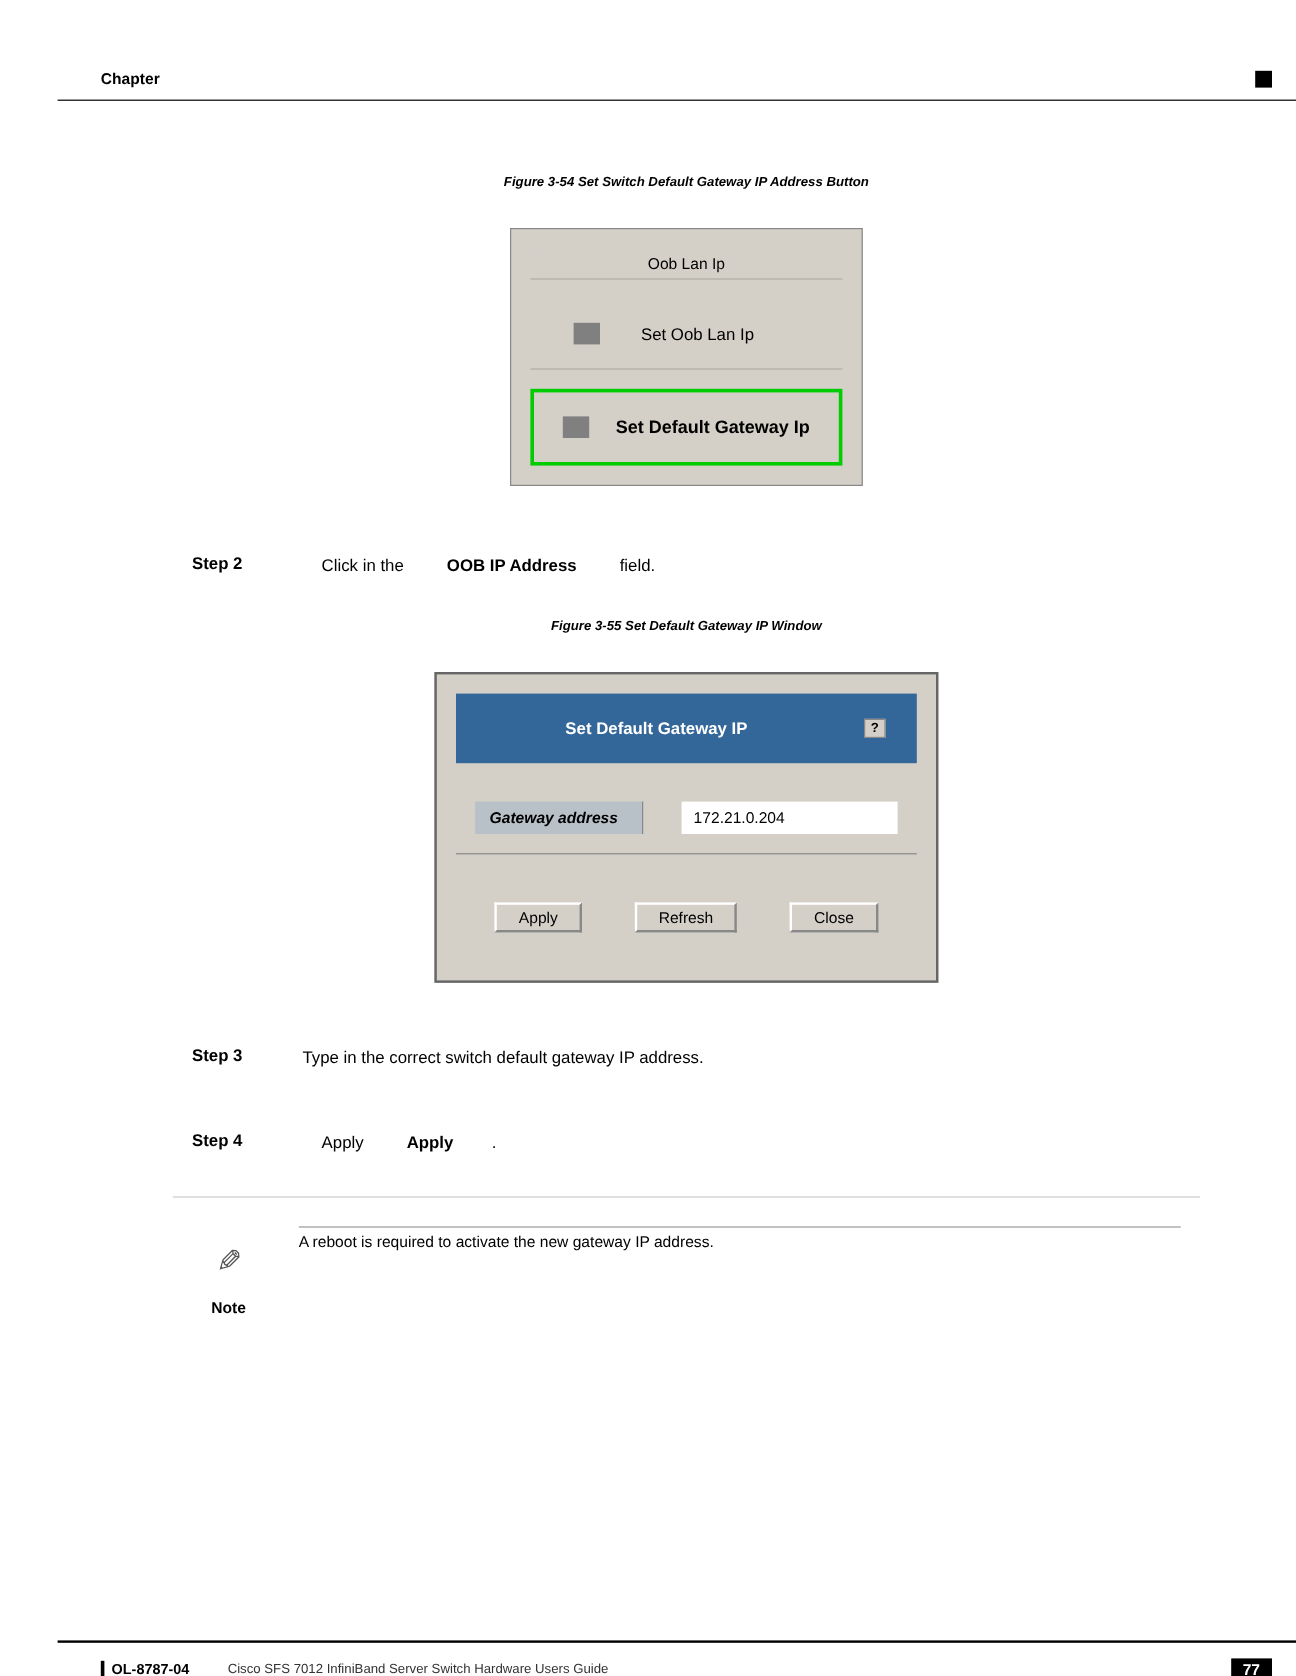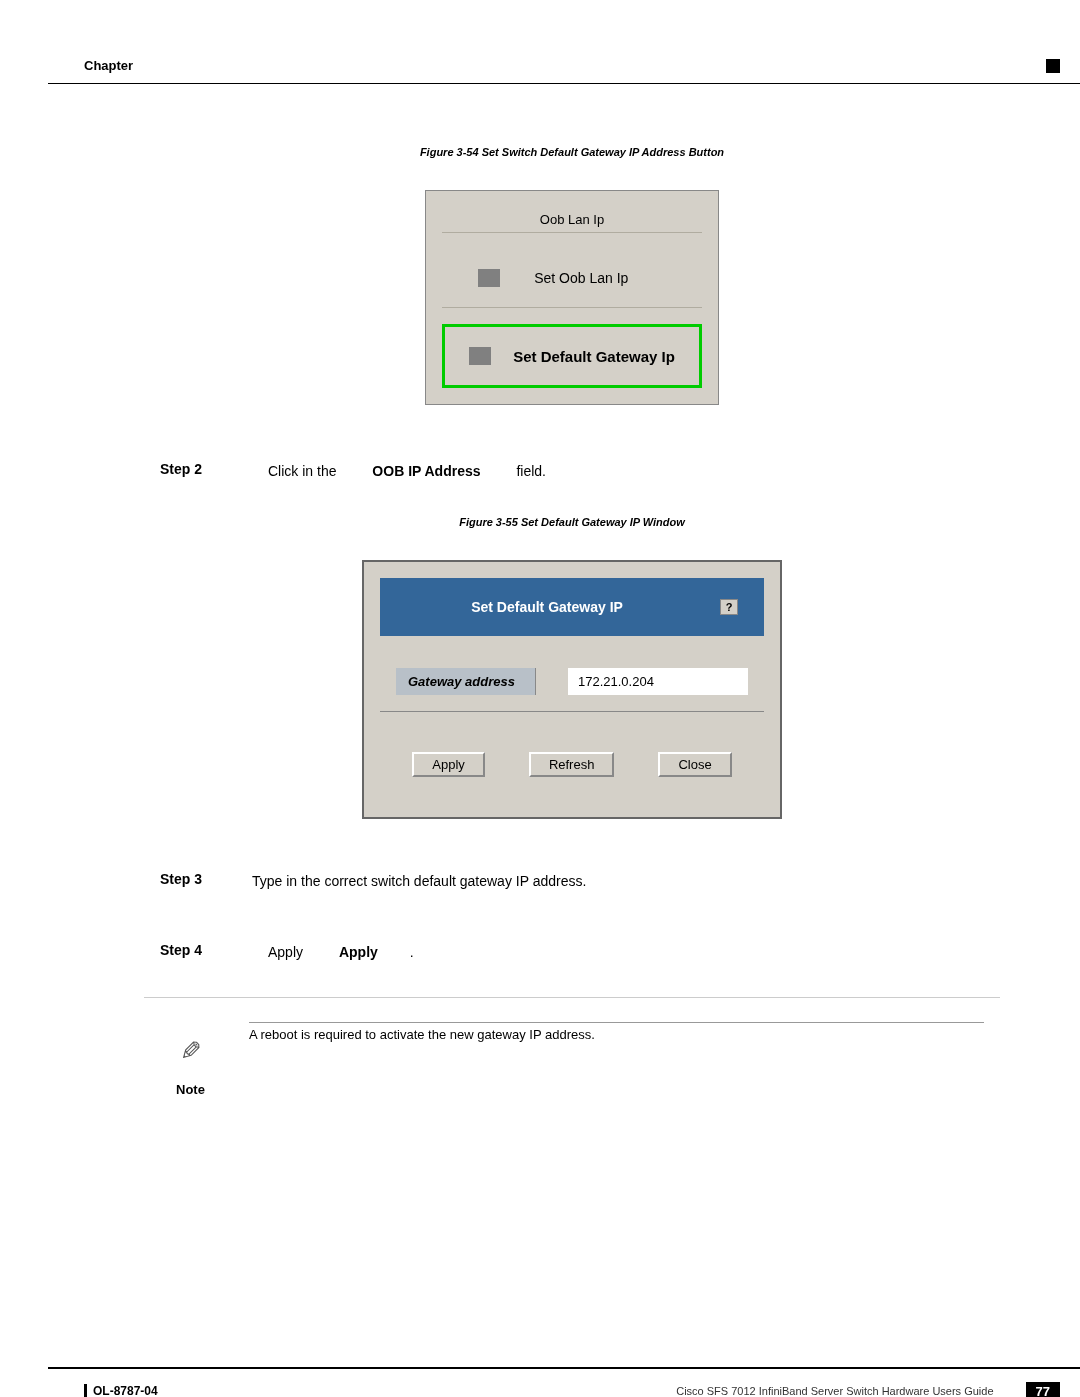--- a/index.html
+++ b/index.html
@@ -250,21 +250,21 @@
       background: #fff;
     }
     .footer-left {
       font-size: 12px;
       font-weight: bold;
       border-left: 3px solid #000;
       padding-left: 6px;
     }
     .footer-center {
       flex: 1;
-      text-align: right;
+      text-align: left;
       font-size: 11px;
       color: #333;
     }
     .footer-right {
       font-size: 13px;
       font-weight: bold;
       background: #000;
       color: #fff;
       padding: 2px 10px;
     }

